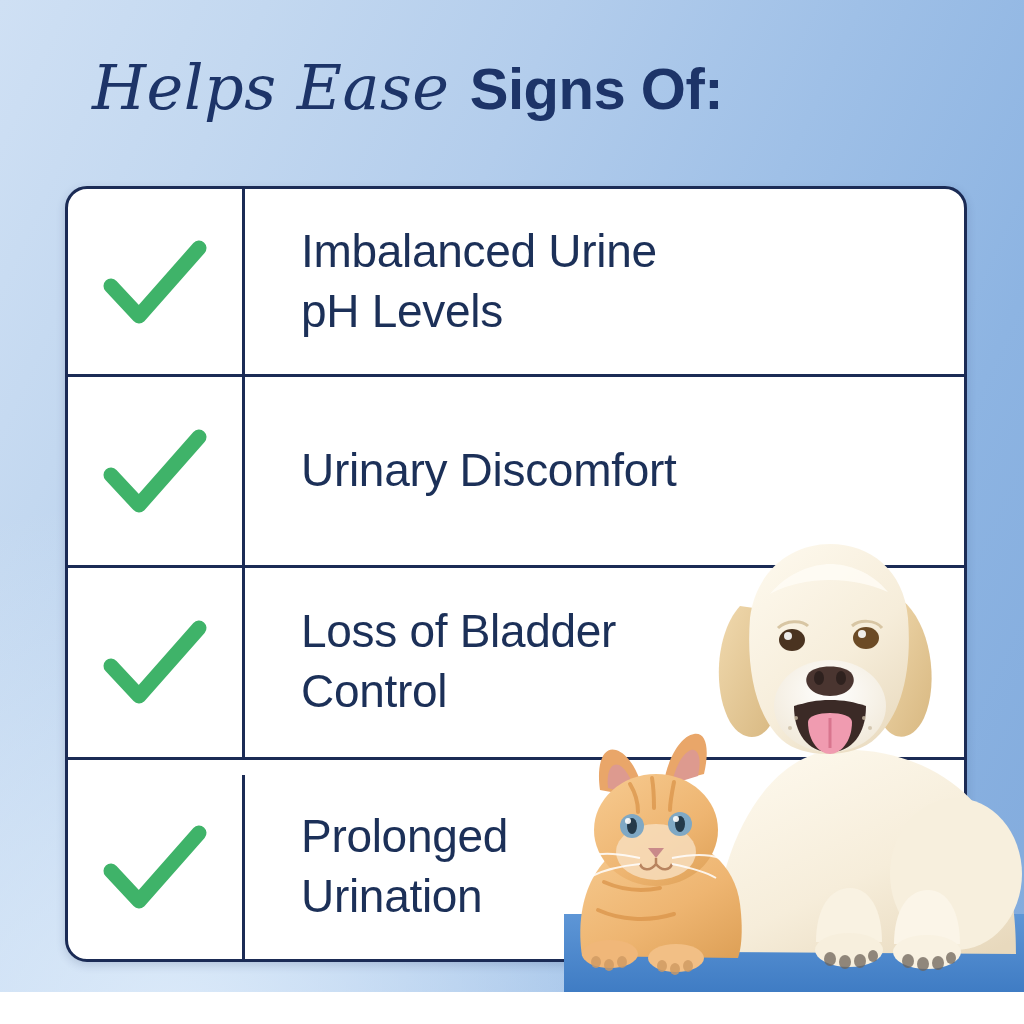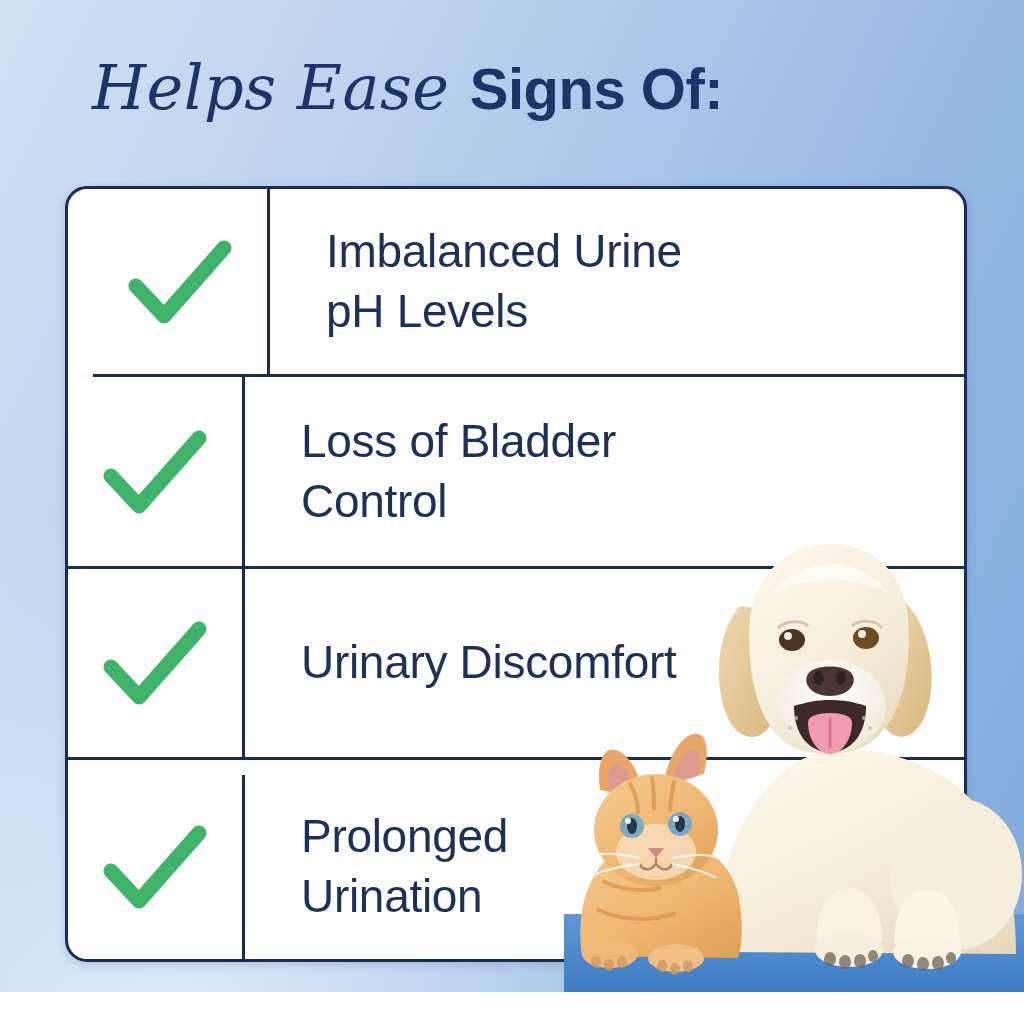--- a/index.html
+++ b/index.html
@@ -56,21 +56,21 @@
     overflow:hidden;
   }
   .rows{display:flex;flex-direction:column;height:100%;}
   .row{
     display:flex;align-items:center;
     border-bottom:3px solid #1b2b55;
     box-sizing:border-box;
     position:relative;
   }
   .row:last-child{border-bottom:none;margin-top:15px;}
-  .row.r1{height:192px;margin-left:25px;}
+  .row.r1{height:192px;}
   .row.r2{height:194px;}
   .row.r3{height:196px;}
   .row.r4{height:188px;}
 
   .check-cell{
     width:177px;flex:0 0 177px;height:100%;
     display:flex;align-items:center;justify-content:center;
     border-right:3px solid #1b2b55;box-sizing:border-box;
   }
   .check-cell svg{display:block;}
@@ -116,44 +116,44 @@
               <path d="M12 52 L40 82 L100 14" fill="none" stroke="#3fb369" stroke-width="15" stroke-linecap="round" stroke-linejoin="round"></path>
             </svg>
           </span>
         </div>
         <div class="label-cell">
           <div class="label">Imbalanced Urine
 pH Levels</div>
         </div>
       </div>
 
+      <div class="row r2">
+        <div class="check-cell">
+          <span>
+            <svg width="112" height="96" viewBox="0 0 112 96" aria-hidden="true">
+              <path d="M12 52 L40 82 L100 14" fill="none" stroke="#3fb369" stroke-width="15" stroke-linecap="round" stroke-linejoin="round"></path>
+            </svg>
+          </span>
+        </div>
+        <div class="label-cell">
+          <div class="label">Urinary Discomfort</div>
+        </div>
+      </div>
+
       <div class="row r3">
         <div class="check-cell">
           <span>
             <svg width="112" height="96" viewBox="0 0 112 96" aria-hidden="true">
               <path d="M12 52 L40 82 L100 14" fill="none" stroke="#3fb369" stroke-width="15" stroke-linecap="round" stroke-linejoin="round"></path>
             </svg>
           </span>
         </div>
         <div class="label-cell">
           <div class="label">Loss of Bladder
 Control</div>
-        </div>
-      </div>
-
-      <div class="row r2">
-        <div class="check-cell">
-          <span>
-            <svg width="112" height="96" viewBox="0 0 112 96" aria-hidden="true">
-              <path d="M12 52 L40 82 L100 14" fill="none" stroke="#3fb369" stroke-width="15" stroke-linecap="round" stroke-linejoin="round"></path>
-            </svg>
-          </span>
-        </div>
-        <div class="label-cell">
-          <div class="label">Urinary Discomfort</div>
         </div>
       </div>
 
       <div class="row r4">
         <div class="check-cell">
           <span>
             <svg width="112" height="96" viewBox="0 0 112 96" aria-hidden="true">
               <path d="M12 52 L40 82 L100 14" fill="none" stroke="#3fb369" stroke-width="15" stroke-linecap="round" stroke-linejoin="round"></path>
             </svg>
           </span>

